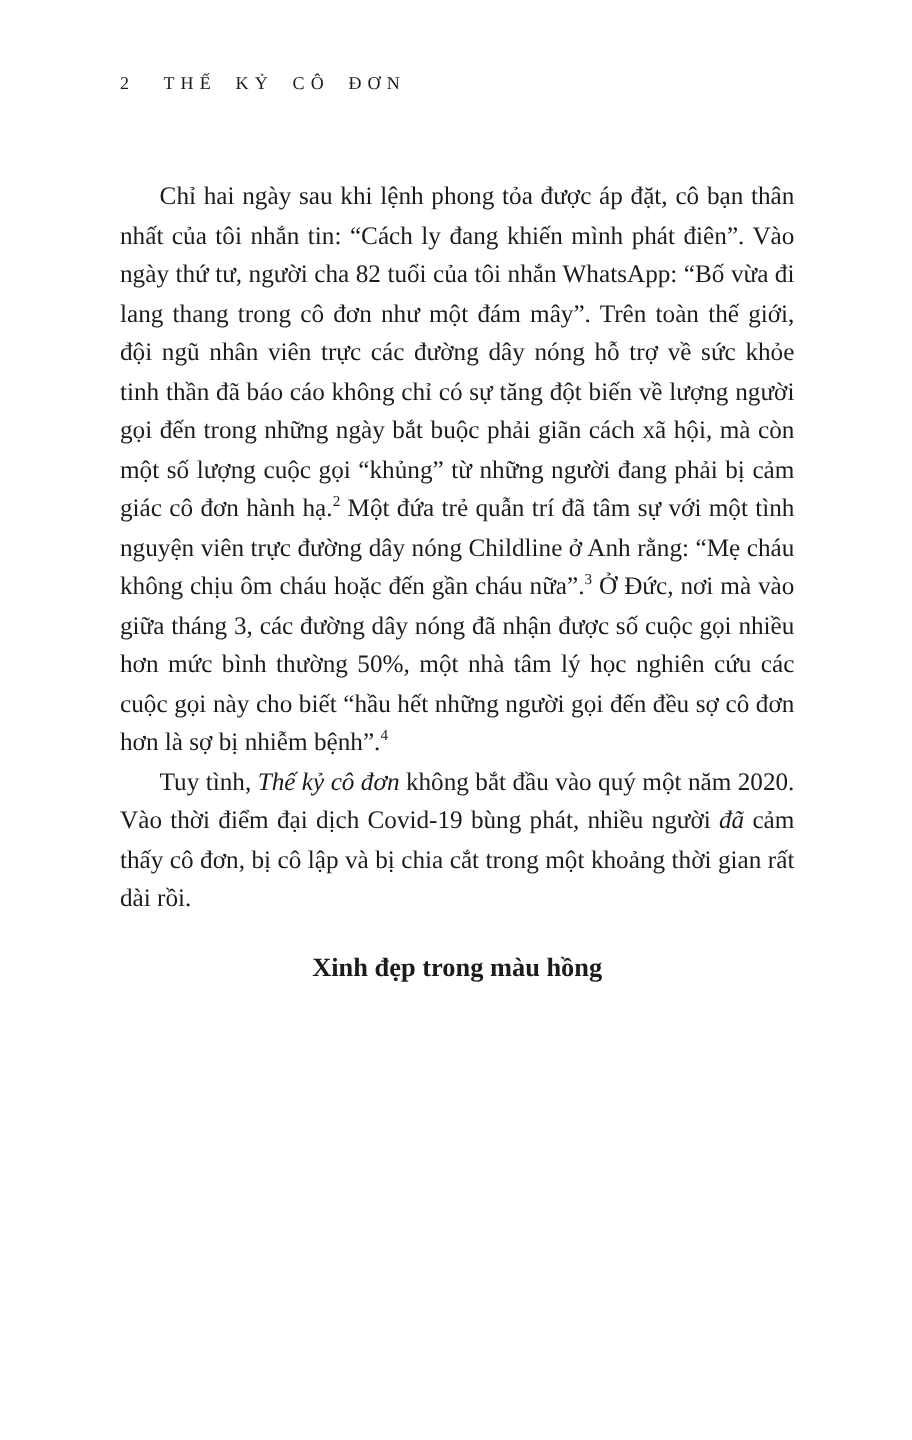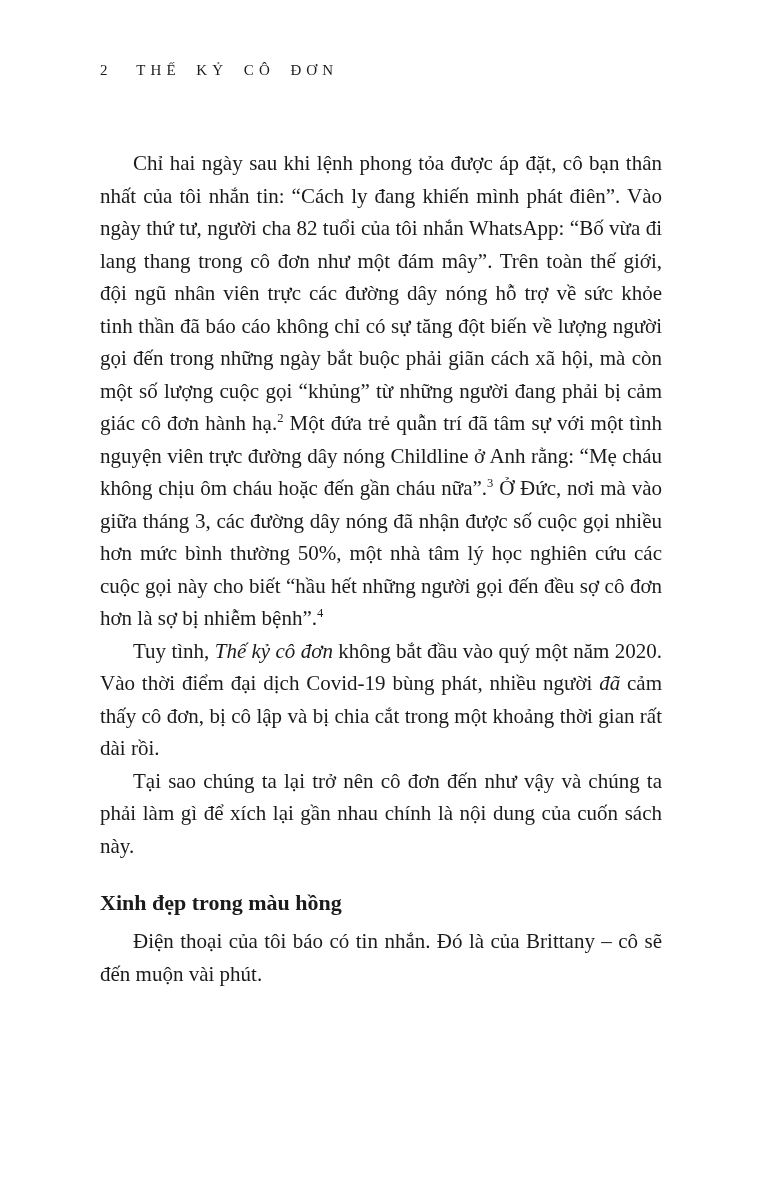--- a/index.html
+++ b/index.html
@@ -42,21 +42,21 @@
   p.para {
     margin: 0;
   }
   p.para.indent {
     text-indent: 33px;
   }
   h2.section-heading {
     font-size: 22px;
     font-weight: bold;
     margin: 26px 0 7px 0;
-    text-align: left;
+    text-align: center;
     line-height: 30px;
   }
   .body-text em {
     font-style: italic;
   }
   .body-text sup {
     font-size: 0.60em;
     line-height: 0;
     vertical-align: super;
   }
@@ -65,17 +65,15 @@
 <body>
 
 <div class="page">
   <header class="page-header">
     <span class="page-number">2</span>
     <span class="running-title">THẾ KỶ CÔ ĐƠN</span>
   </header>
   <main class="body-text">
       <p class="para indent"><span>Chỉ hai ngày sau khi lệnh phong tỏa được áp đặt, cô bạn thân nhất của tôi nhắn tin: “Cách ly đang khiến mình phát điên”. Vào ngày thứ tư, người cha 82 tuổi của tôi nhắn WhatsApp: “Bố vừa đi lang thang trong cô đơn như một đám mây”. Trên toàn thế giới, đội ngũ nhân viên trực các đường dây nóng hỗ trợ về sức khỏe tinh thần đã báo cáo không chỉ có sự tăng đột biến về lượng người gọi đến trong những ngày bắt buộc phải giãn cách xã hội, mà còn một số lượng cuộc gọi “khủng” từ những người đang phải bị cảm giác cô đơn hành hạ.</span><sup>2</sup><span> Một đứa trẻ quẫn trí đã tâm sự với một tình nguyện viên trực đường dây nóng Childline ở Anh rằng: “Mẹ cháu không chịu ôm cháu hoặc đến gần cháu nữa”.</span><sup>3</sup><span> Ở Đức, nơi mà vào giữa tháng 3, các đường dây nóng đã nhận được số cuộc gọi nhiều hơn mức bình thường 50%, một nhà tâm lý học nghiên cứu các cuộc gọi này cho biết “hầu hết những người gọi đến đều sợ cô đơn hơn là sợ bị nhiễm bệnh”.</span><sup>4</sup></p>
       <p class="para indent"><span>Tuy tình, </span><em>Thế kỷ cô đơn</em><span> không bắt đầu vào quý một năm 2020. Vào thời điểm đại dịch Covid-19 bùng phát, nhiều người </span><em>đã</em><span> cảm thấy cô đơn, bị cô lập và bị chia cắt trong một khoảng thời gian rất dài rồi.</span></p>
-      <p class="para indent"><span>Tại sao chúng ta lại trở nên cô đơn đến như vậy và chúng ta phải làm gì để xích lại gần nhau chính là nội dung của cuốn sách này.</span></p>
       <h2 class="section-heading">Xinh đẹp trong màu hồng</h2>
-      <p class="para indent"><span>Điện thoại của tôi báo có tin nhắn. Đó là của Brittany – cô sẽ đến muộn vài phút.</span></p>
     </main>
 </div>
 
 </body></html>

